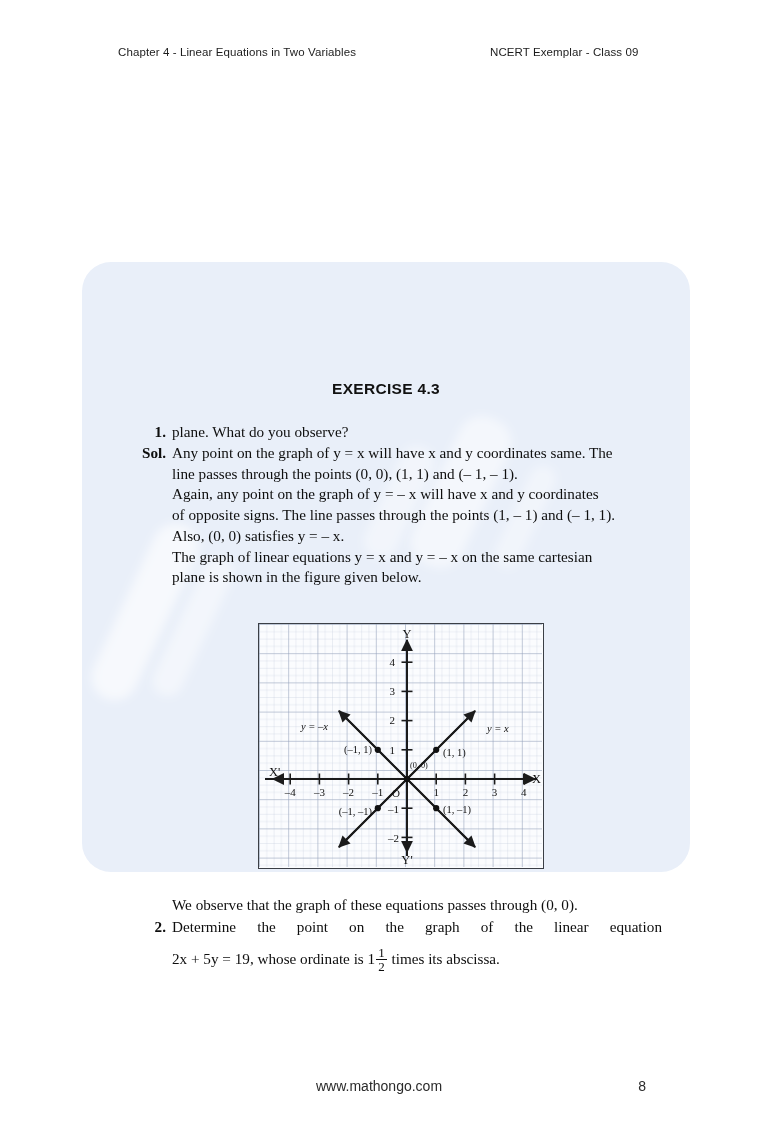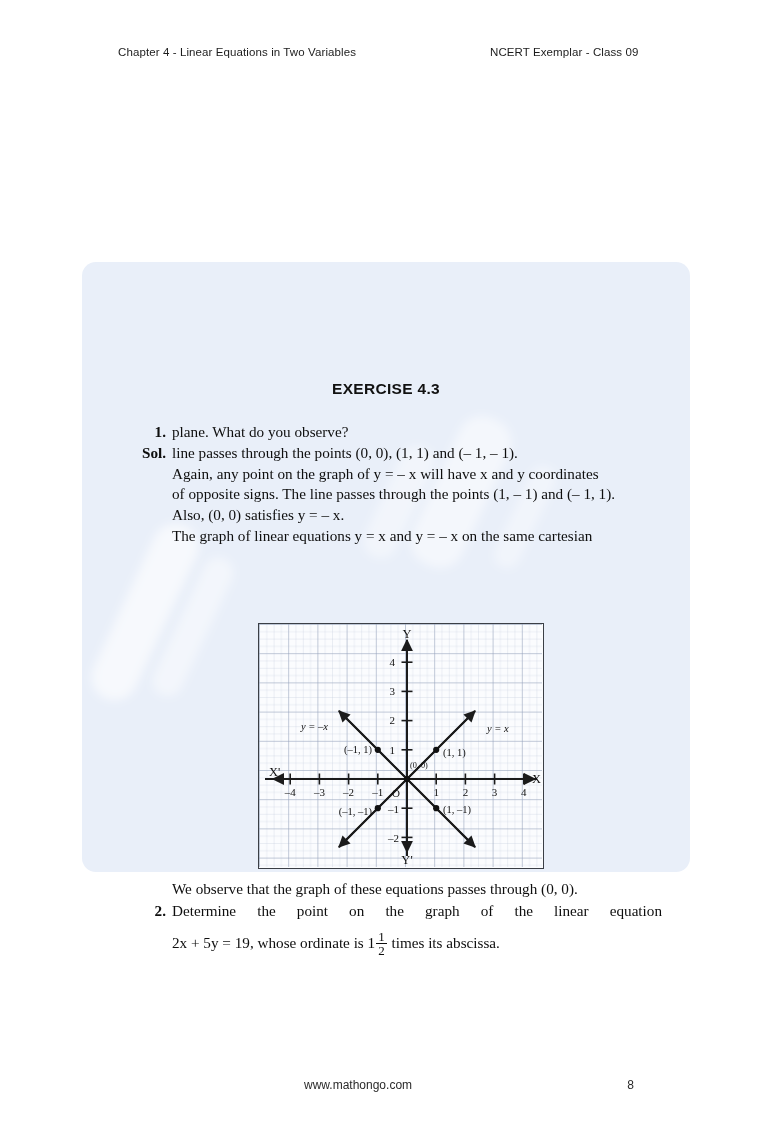--- a/index.html
+++ b/index.html
@@ -41,21 +41,21 @@
   }
 
   
   .content-panel {
     position: absolute;
     left: 82px;
     top: 262px;
     width: 608px;
     height: 610px;
     background: #e9eff9;
-    border-radius: 14px;
+    border-radius: 29px;
     overflow: hidden;
   }
   .watermark {
     position: absolute;
     pointer-events: none;
     background: rgba(255,255,255,0.62);
     filter: blur(5px);
   }
   .wm-1 {
     left: 40px; top: 255px;
@@ -157,20 +157,21 @@
     left: 138px;
     top: 879px;
     width: 524px;
     font-size: 15.2px;
     line-height: 1.38;
     color: #0e0e0e;
   }
   .closing .obs {
     display: block;
     padding-left: 34px;
+    margin-top: 16px;
   }
   .q2row {
     position: relative;
     padding-left: 34px;
     margin-top: 1px;
   }
   .q2marker {
     position: absolute;
     left: 0; top: 0;
     width: 28px;
@@ -197,26 +198,26 @@
     margin: 0 1px;
     position: relative;
     top: -1px;
   }
   .frac .num { padding: 0 2px; }
   .frac .den { padding: 0 2px; border-top: 1.1px solid #0e0e0e; }
 
   
   .page-footer {
     position: absolute;
-    left: 106px;
+    left: 118px;
     top: 1078px;
     width: 530px;
     height: 18px;
     font-family: "Liberation Sans", sans-serif;
-    font-size: 12px;
+    font-size: 14px;
     color: #2a2a2a;
   }
   .footer-url {
     position: absolute;
     left: 198px;
     top: 0;
   }
   .footer-page {
     position: absolute;
     right: 2px;
@@ -243,25 +244,27 @@
 
   <div class="qa-block">
 
     <div class="qa-row">
       <span class="qa-marker">1.</span>
       <span class="qa-line">plane.  What do you observe?</span>
     </div>
 
     <div class="qa-row">
       <span class="qa-marker">Sol.</span>
+      <span class="qa-line">Any point on the graph of y = x will have x and y coordinates same. The</span>
       <span class="qa-line">line passes through the points (0, 0), (1, 1) and (– 1, – 1).</span>
       <span class="qa-line">Again, any point on the graph of  y = – x  will have x and y coordinates</span>
       <span class="qa-line">of opposite signs. The line passes through the points (1, – 1) and (– 1, 1).</span>
       <span class="qa-line">Also, (0, 0) satisfies y = – x.</span>
       <span class="qa-line">The graph of linear equations  y = x and y = – x on the same cartesian</span>
+      <span class="qa-line">plane is shown in the figure given below.</span>
     </div>
 
   </div>
 
   <div class="figure-wrap">
     <div class="graph-box">
       <svg width="283" height="243" viewBox="0 0 283 243">
         <defs>
           <pattern id="minor" width="7.3" height="7.3" patternUnits="userSpaceOnUse">
             <path d="M 7.3 0 L 0 0 0 7.3" fill="none" stroke="#b9c5d8" stroke-width="0.5"></path>

